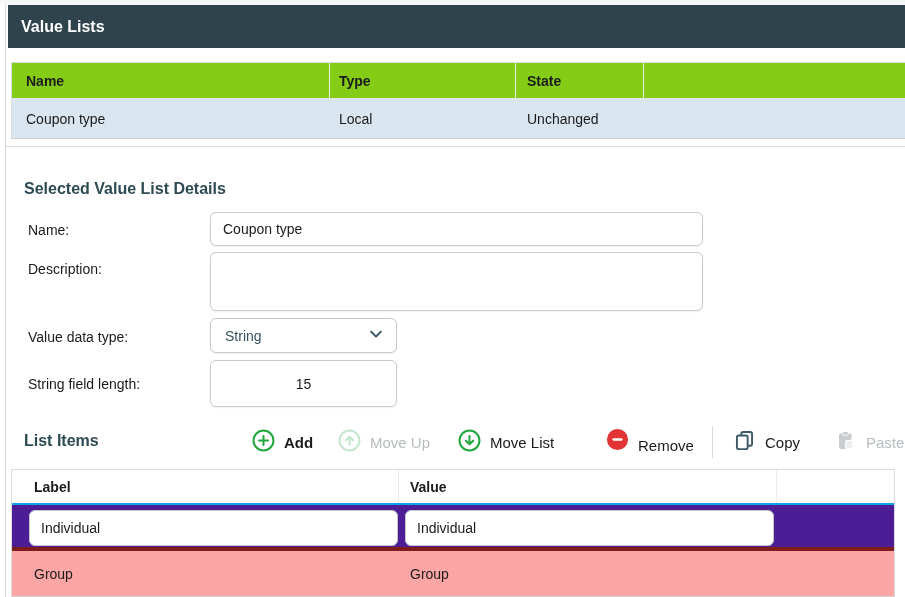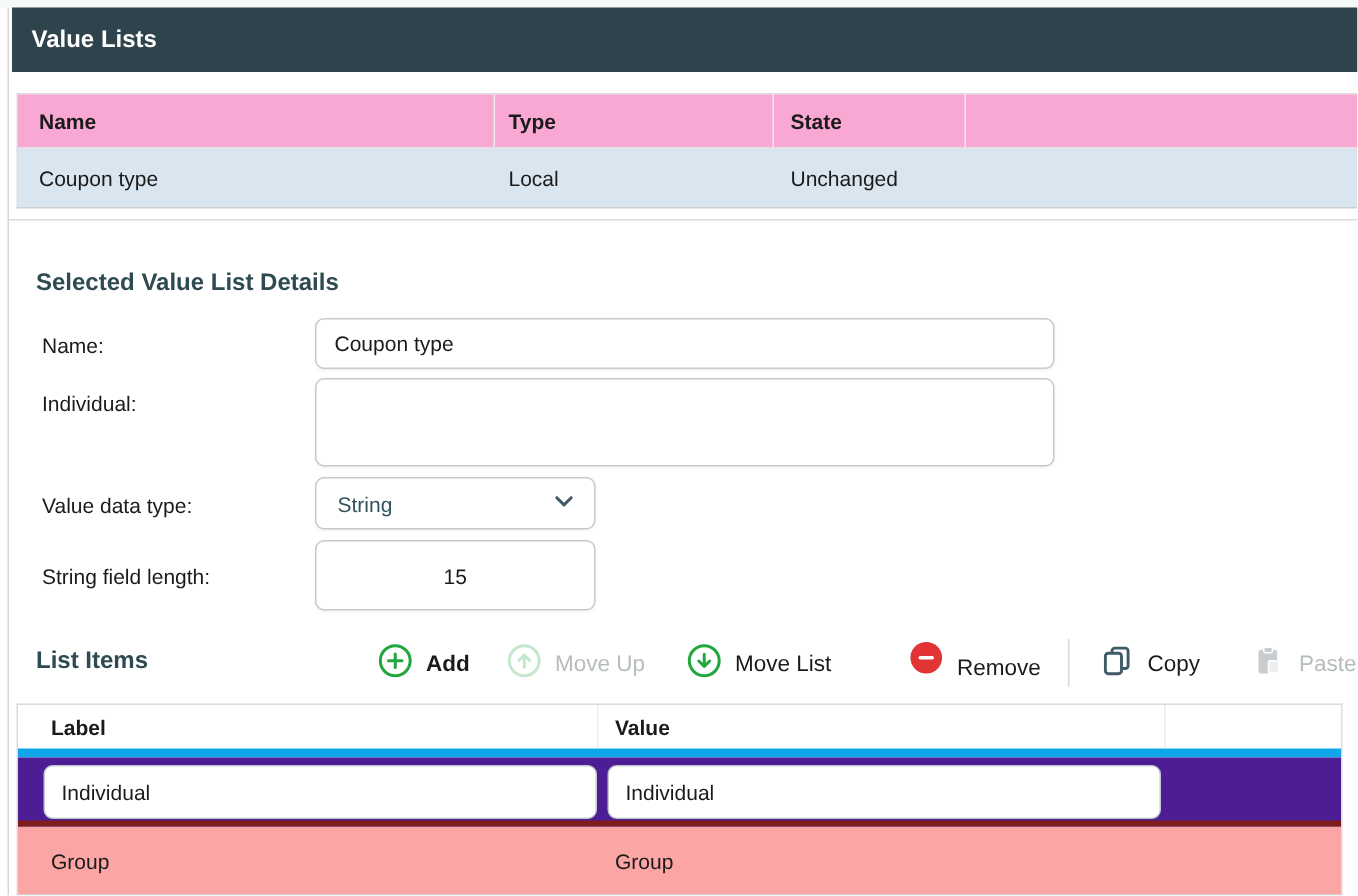--- a/index.html
+++ b/index.html
@@ -20,21 +20,21 @@
     display: flex; align-items: center; padding-left: 13px;
     font-size: 16px; font-weight: bold;
   }
 
   
   .vl-table {
     position: absolute; left: 11px; top: 62px; right: 0;
     border-top: 1px solid #dcdcdc; border-left: 1px solid #dcdcdc;
     border-bottom: 1px solid #cfcfcf;
   }
-  .vl-head { display: flex; height: 36px; background: #f9a8d4; border-bottom: 1px solid #e3e3e3; }
+  .vl-head { display: flex; height: 36px; background: #84cc16; border-bottom: 1px solid #e3e3e3; }
   .vl-head .cell { display: flex; align-items: center; font-weight: bold; font-size: 14px; border-right: 1px solid #ececec; }
   .vl-head .cell:last-child { border-right: none; }
   .vl-row { display: flex; height: 39px; background: #d9e6f0; }
   .vl-row .cell { display: flex; align-items: center; font-size: 14px; }
   .c-name { width: 318px; padding-left: 14px; }
   .c-type { width: 186px; padding-left: 9px; }
   .c-state { width: 128px; padding-left: 11px; }
   .c-rest { flex: 1; }
 
   .section-divider { position: absolute; left: 6px; top: 146px; right: 0; height: 1px; background: #dcdcdc; }
@@ -70,21 +70,21 @@
   #btn-remove { left: 606px; align-items: flex-end; }
   #btn-copy { left: 733px; }
   #btn-paste { left: 834px; }
   .tb-divider { position: absolute; left: 712px; top: 426px; width: 1px; height: 32px; background: #d9d9d9; }
 
   
   .li-table {
     position: absolute; left: 11px; top: 469px; width: 884px;
     border: 1px solid #dcdcdc; border-bottom: 1px solid #d4d4d4;
   }
-  .li-head { display: flex; height: 35px; background: #fff; border-bottom: 6px solid #0ea5e9; }
+  .li-head { display: flex; height: 35px; background: #fff; border-bottom: 2px solid #0ea5e9; }
   .li-head .cell { display: flex; align-items: center; font-weight: bold; font-size: 14px; border-right: 1px solid #ececec; }
   .li-head .cell:last-child { border-right: none; }
   .lc-label { width: 387px; padding-left: 22px; }
   .lc-value { width: 378px; padding-left: 11px; }
   .lc-rest { flex: 1; }
   .li-row-selected { position: relative; height: 46px; background: #4c1d95; border-bottom: 4px solid #7f1d1d; }
   .li-row-selected input {
     position: absolute; top: 5px; height: 36px; width: 369px;
     border: 1px solid #c3c8cc; border-radius: 6px; background: #fff;
     font-family: "Liberation Sans", sans-serif; font-size: 14px; color: #1b1b1b;
@@ -126,21 +126,21 @@
   </div>
 </div>
 
 <div class="section-divider"></div>
 
 <div class="section-heading h-details">Selected Value List Details</div>
 
 <span class="form-label" style="top:222px">Name:</span>
 <input class="text-input" id="name-input" type="text" value="Coupon type" style="">
 
-<span class="form-label" style="top:261px">Individual:</span>
+<span class="form-label" style="top:261px">Description:</span>
 <textarea class="text-input" id="description-input" style=""></textarea>
 
 <span class="form-label" style="top:329px">Value data type:</span>
 <div class="dropdown">
   <span class="dd-label">String</span>
   <span>
     <svg width="16" height="16" viewBox="0 0 16 16">
         <path d="M3.2 5.8 8 10.6l4.8-4.8" fill="none" stroke="#3d5a66" stroke-width="2" stroke-linecap="round" stroke-linejoin="round"></path>
       </svg>
   </span>

